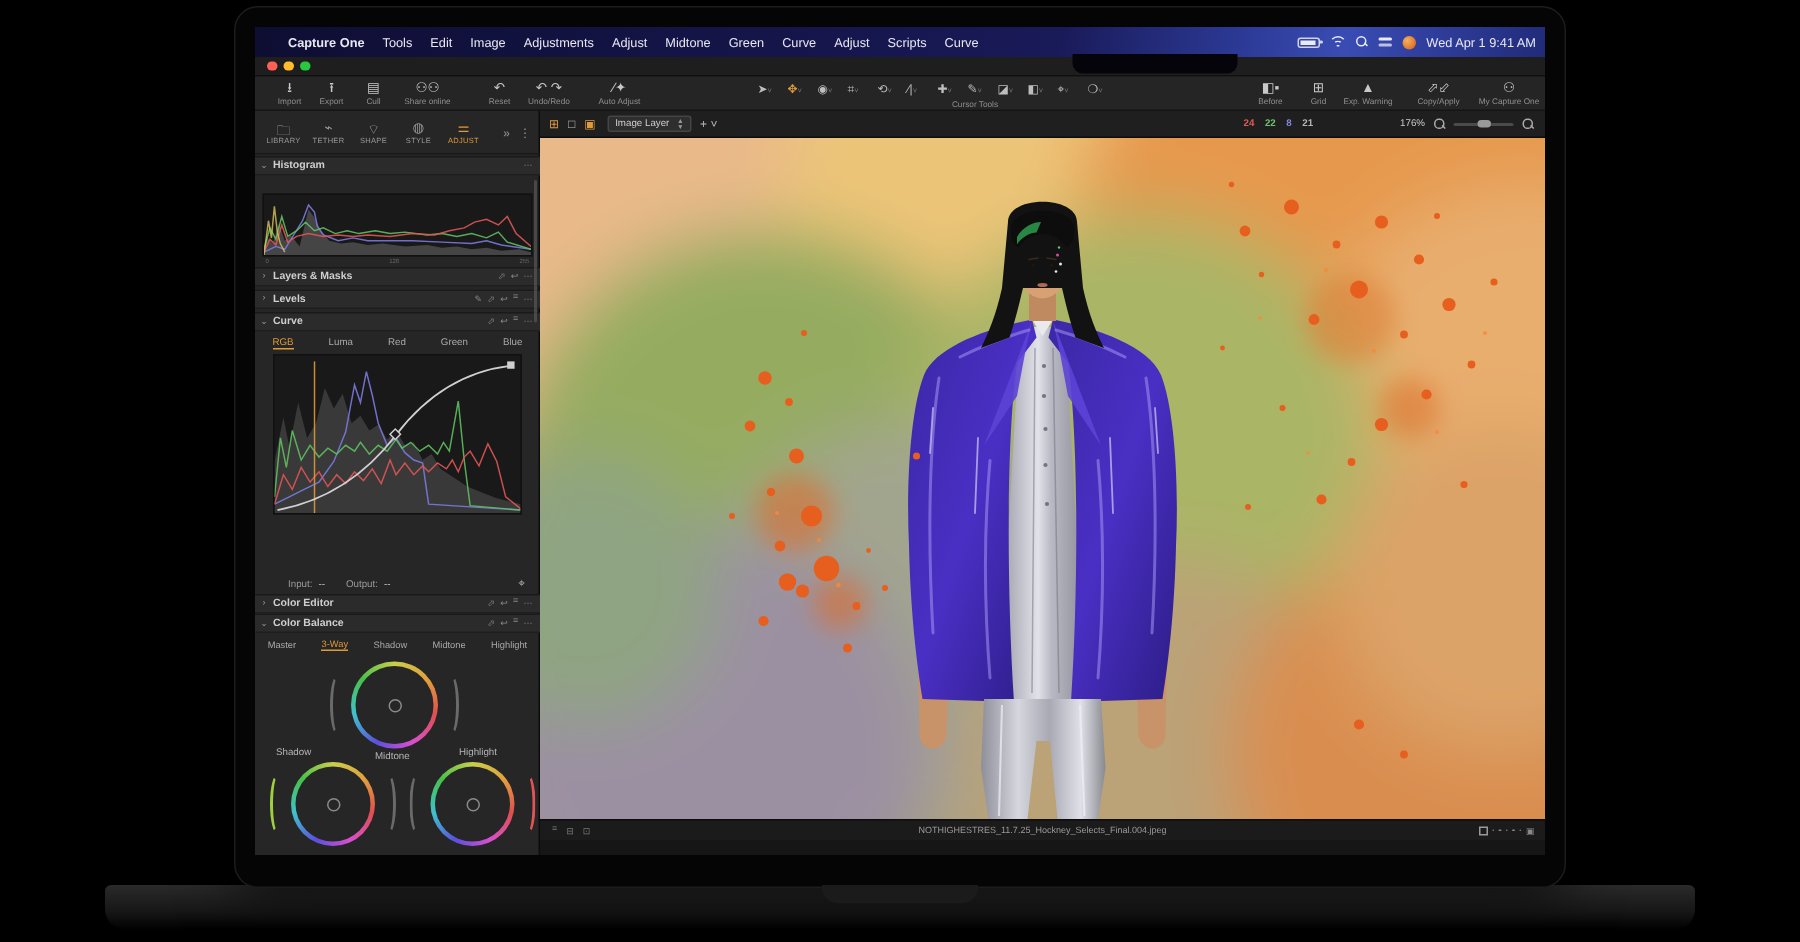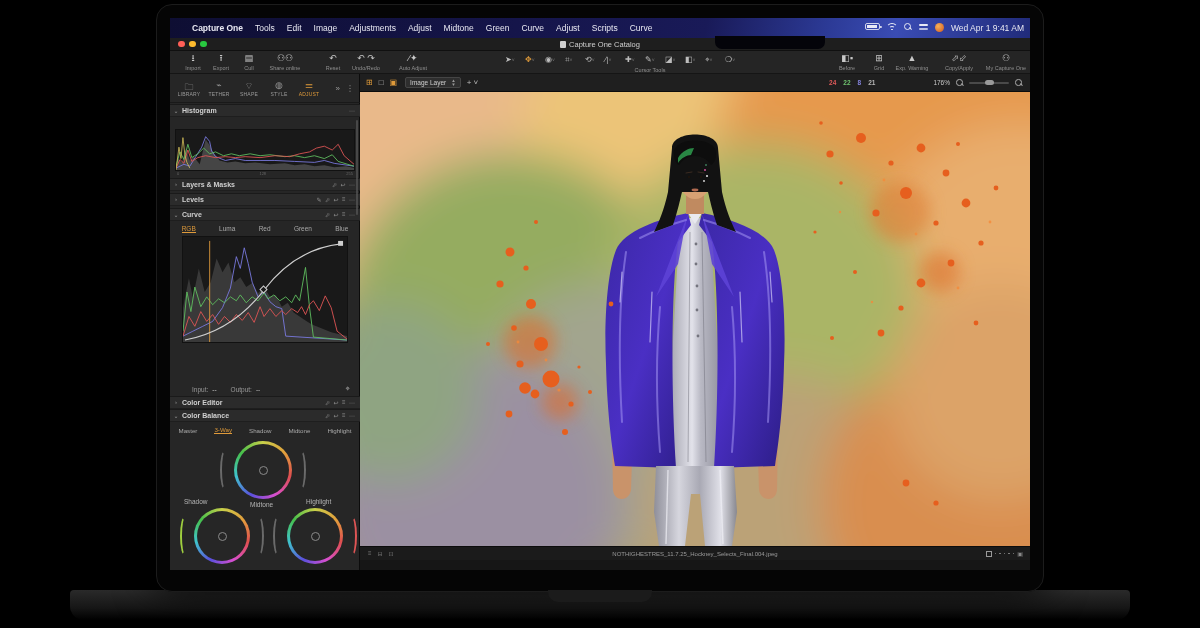--- a/index.html
+++ b/index.html
@@ -19,21 +19,21 @@
   #camera-notch { position:absolute; left:545px; top:18px; width:110px; height:13px;
     background:#04040a; border-radius:0 0 7px 7px; z-index:60; }
 
   
   #menubar { position:absolute; left:0; top:0; width:864px; height:20px; z-index:50;
     background:linear-gradient(100deg,#0e0e33 0%,#15154a 40%,#191a58 62%,#2c3a96 76%,#3a4cb4 84%,#202a78 100%);
     display:flex; align-items:center; color:#e8e8f2; font-size:8.5px; }
   #menubar .mitem { padding:0 6px; white-space:nowrap; }
   #menubar .appname { font-weight:bold; }
   #menubar .apple { font-size:9px; padding:0 6px 0 10px; }
-  #mb-right { margin-left:auto; display:flex; align-items:flex-start; gap:7px; padding-right:10px; }
+  #mb-right { margin-left:auto; display:flex; align-items:center; gap:7px; padding-right:10px; }
   .batt { width:15px; height:7px; border:1px solid #cfd3ea; border-radius:2px; position:relative; }
   .batt::before { content:""; position:absolute; left:1px; top:1px; width:10px; height:3px; background:#e8eaf6; }
   .batt::after { content:""; position:absolute; right:-3px; top:1.5px; width:2px; height:2px; background:#cfd3ea; border-radius:0 1px 1px 0; }
   .wifi { width:10px; height:8px; position:relative; overflow:hidden; }
   .wifi i { position:absolute; border:1.5px solid #e8eaf6; border-radius:50%; border-bottom-color:transparent; border-left-color:transparent; border-right-color:transparent; }
   .wifi i:nth-child(1){ left:-1px; top:0; width:12px; height:12px;}
   .wifi i:nth-child(2){ left:2px; top:3px; width:6px; height:6px;}
   .wifi i:nth-child(3){ left:4.2px; top:5.6px; width:1.5px; height:1.5px; background:#e8eaf6; border:none; border-radius:50%; }
   .mglass { width:8px; height:8px; position:relative; }
   .mglass::before { content:""; position:absolute; left:0; top:0; width:5px; height:5px; border:1.2px solid #e8eaf6; border-radius:50%; }
@@ -177,23 +177,20 @@
       <span>Wed Apr 1 9:41 AM</span>
     </div>
   </div>
   <div id="camera-notch"></div>
 
   <div id="titlebar">
     <div class="tlights">
       <span class="tl r"></span>
       <span class="tl y"></span>
       <span class="tl g"></span>
-    </div>
-    <div id="win-title">
-      <span class="doc"></span><span>Capture One Catalog</span>
     </div>
   </div>
 
   <div id="toolbar">
     <div class="tbtn" style="left:6px">
         <span class="ic">⭳</span>
         <span class="lb">Import</span>
       </div>
     <div class="tbtn" style="left:34px">
         <span class="ic">⭱</span>

